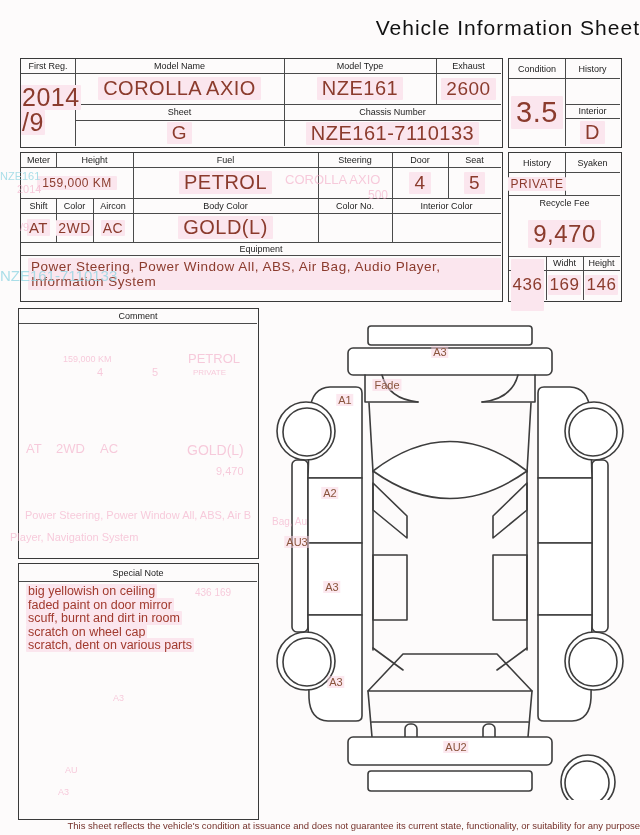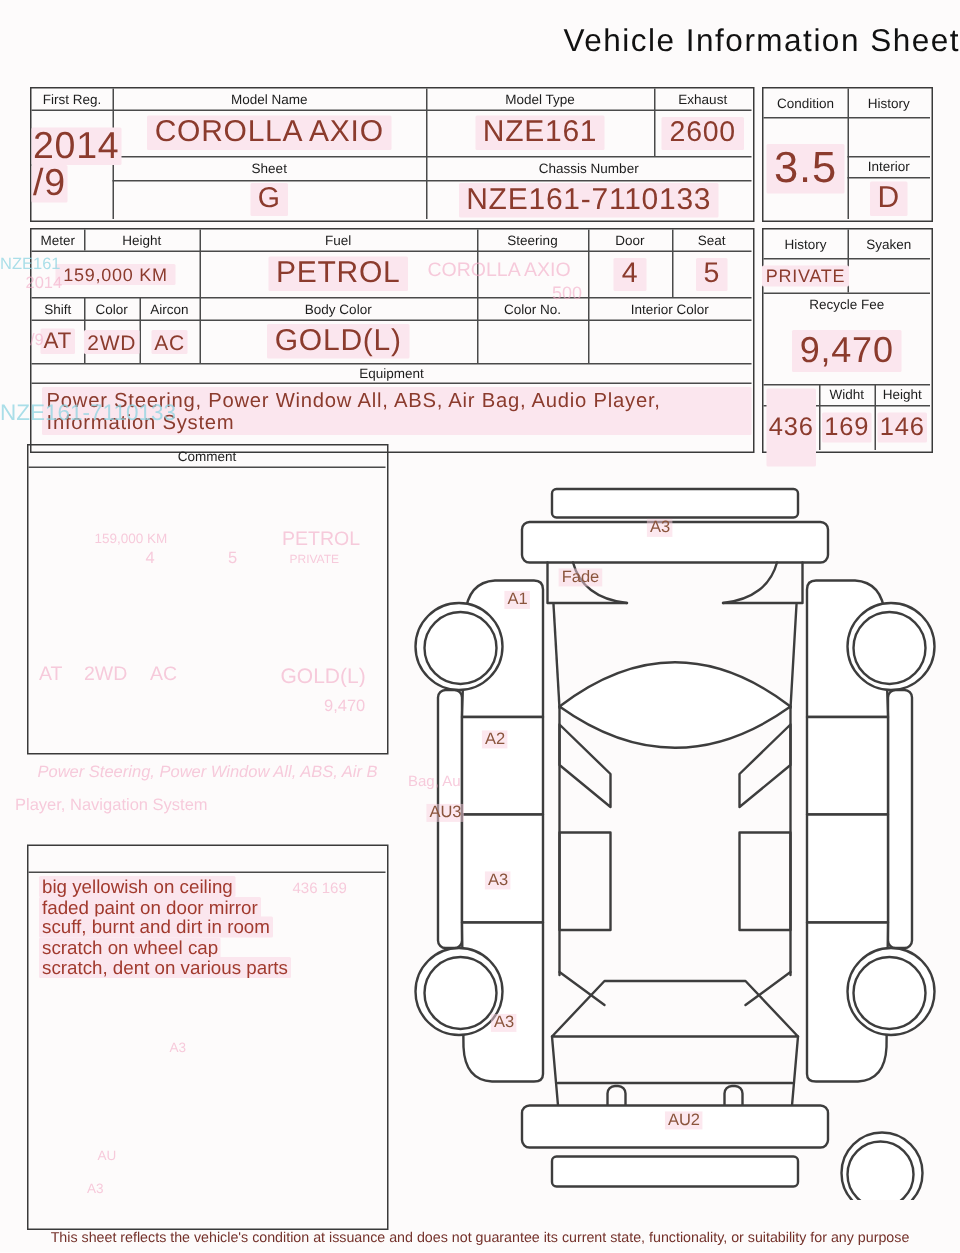--- a/index.html
+++ b/index.html
@@ -16,21 +16,21 @@
         text-align:center;white-space:nowrap}
   .hdr{font-size:9px;color:#1c1c1c}
   .val{color:#8b3b2d;letter-spacing:.5px}
   .hl{background:#fbe6ee;padding:0 5px;border-radius:1px}
   .hl:empty{display:none}
   .left{justify-content:flex-start;text-align:left}
   .topal{align-items:flex-start}
   .col{flex-direction:column;align-items:flex-start;justify-content:center}
   .notes{position:absolute;left:7px;top:21px;color:#a13a2e;font-size:12.5px;line-height:13.6px}
   .notes .hl{padding:0 2px}
-  .footer{position:absolute;left:0;top:820px;width:640px;text-align:center;
+  .footer{position:absolute;left:0;top:820px;width:640px;text-align:right;
           font-size:9.5px;color:#74312a}
   .ghost{position:absolute;color:#f3aac6;opacity:.6;white-space:nowrap;pointer-events:none;line-height:1}
   .ghost.cyan{color:#8fd5e2;opacity:.75}
   .dlabel{position:absolute;transform:translate(-50%,-50%);font-size:11px;color:#8a543c;
           background:rgba(250,210,223,.5);padding:0 2px;white-space:nowrap;line-height:1.1}
   svg{display:block}
 </style>
 </head>
 <body>
 
@@ -179,28 +179,29 @@
         <span class="hl" style="padding:16px 2px">436</span>
       </div>
     <div class="cell val" style="left:37px;top:117px;width:37px;height:30px;font-size:17px">
         <span class="hl" style="padding:0 2px">169</span>
       </div>
     <div class="cell val" style="left:74px;top:117px;width:37px;height:30px;font-size:17px">
         <span class="hl" style="padding:0 2px">146</span>
       </div>
   </div>
 
-  <div class="box" style="left:18px;top:296px;width:241px;height:207px">
+  <div class="box" style="left:18px;top:308px;width:241px;height:251px">
     <div class="hline" style="top:14px;left:0;width:238px"></div>
     <div class="cell hdr" style="left:0;top:0;width:238px;height:14px">Comment</div>
     <div class="cell val" style="left:4px;top:18px;width:230px;height:20px;font-size:12px"></div>
   </div>
 
   <div class="box" style="left:18px;top:563px;width:241px;height:257px">
     <div class="hline" style="top:17px;left:0;width:238px"></div>
+    <div class="cell hdr" style="left:0;top:0;width:238px;height:17px">Special Note</div>
     <div class="notes">
       <div><span class="hl">big yellowish on ceiling</span></div>
       <div><span class="hl">faded paint on door mirror</span></div>
       <div><span class="hl">scuff, burnt and dirt in room</span></div>
       <div><span class="hl">scratch on wheel cap</span></div>
       <div><span class="hl">scratch, dent on various parts</span></div>
     </div>
   </div>
 
   <svg class="abs" style="left:270px;top:310px" width="370" height="490" viewBox="0 0 370 490">
@@ -283,21 +284,21 @@
       <span class="ghost" style="left: 63px; top: 355px; font-size: 9px;">159,000 KM</span>
       <span class="ghost" style="left: 97px; top: 367px; font-size: 11px;">4</span>
       <span class="ghost" style="left: 152px; top: 367px; font-size: 11px;">5</span>
       <span class="ghost" style="left: 188px; top: 352px; font-size: 13px;">PETROL</span>
       <span class="ghost" style="left: 193px; top: 369px; font-size: 8px;">PRIVATE</span>
       <span class="ghost" style="left: 26px; top: 442px; font-size: 13px;">AT</span>
       <span class="ghost" style="left: 56px; top: 442px; font-size: 13px;">2WD</span>
       <span class="ghost" style="left: 100px; top: 442px; font-size: 13px;">AC</span>
       <span class="ghost" style="left: 187px; top: 443px; font-size: 14px;">GOLD(L)</span>
       <span class="ghost" style="left: 216px; top: 466px; font-size: 11px;">9,470</span>
-      <span class="ghost" style="left: 25px; top: 510px; font-size: 11px; font-style: italic;">Power Steering, Power Window  All, ABS, Air B</span>
+      <span class="ghost" style="left: 25px; top: 510px; font-size: 11px;">Power Steering, Power Window  All, ABS, Air B</span>
       <span class="ghost" style="left: 10px; top: 532px; font-size: 11px;">Player, Navigation System</span>
       <span class="ghost" style="left: 195px; top: 588px; font-size: 10px;">436  169</span>
       <span class="ghost" style="left: 113px; top: 694px; font-size: 9px;">A3</span>
       <span class="ghost" style="left: 65px; top: 766px; font-size: 9px;">AU</span>
       <span class="ghost" style="left: 58px; top: 788px; font-size: 9px;">A3</span>
       <span class="ghost" style="left: 272px; top: 517px; font-size: 10px;">Bag, Au</span>
     </div>
 
   <div class="footer">This sheet reflects the vehicle's condition at issuance and does not guarantee its current state, functionality, or suitability for any purpose</div>
 </div>

